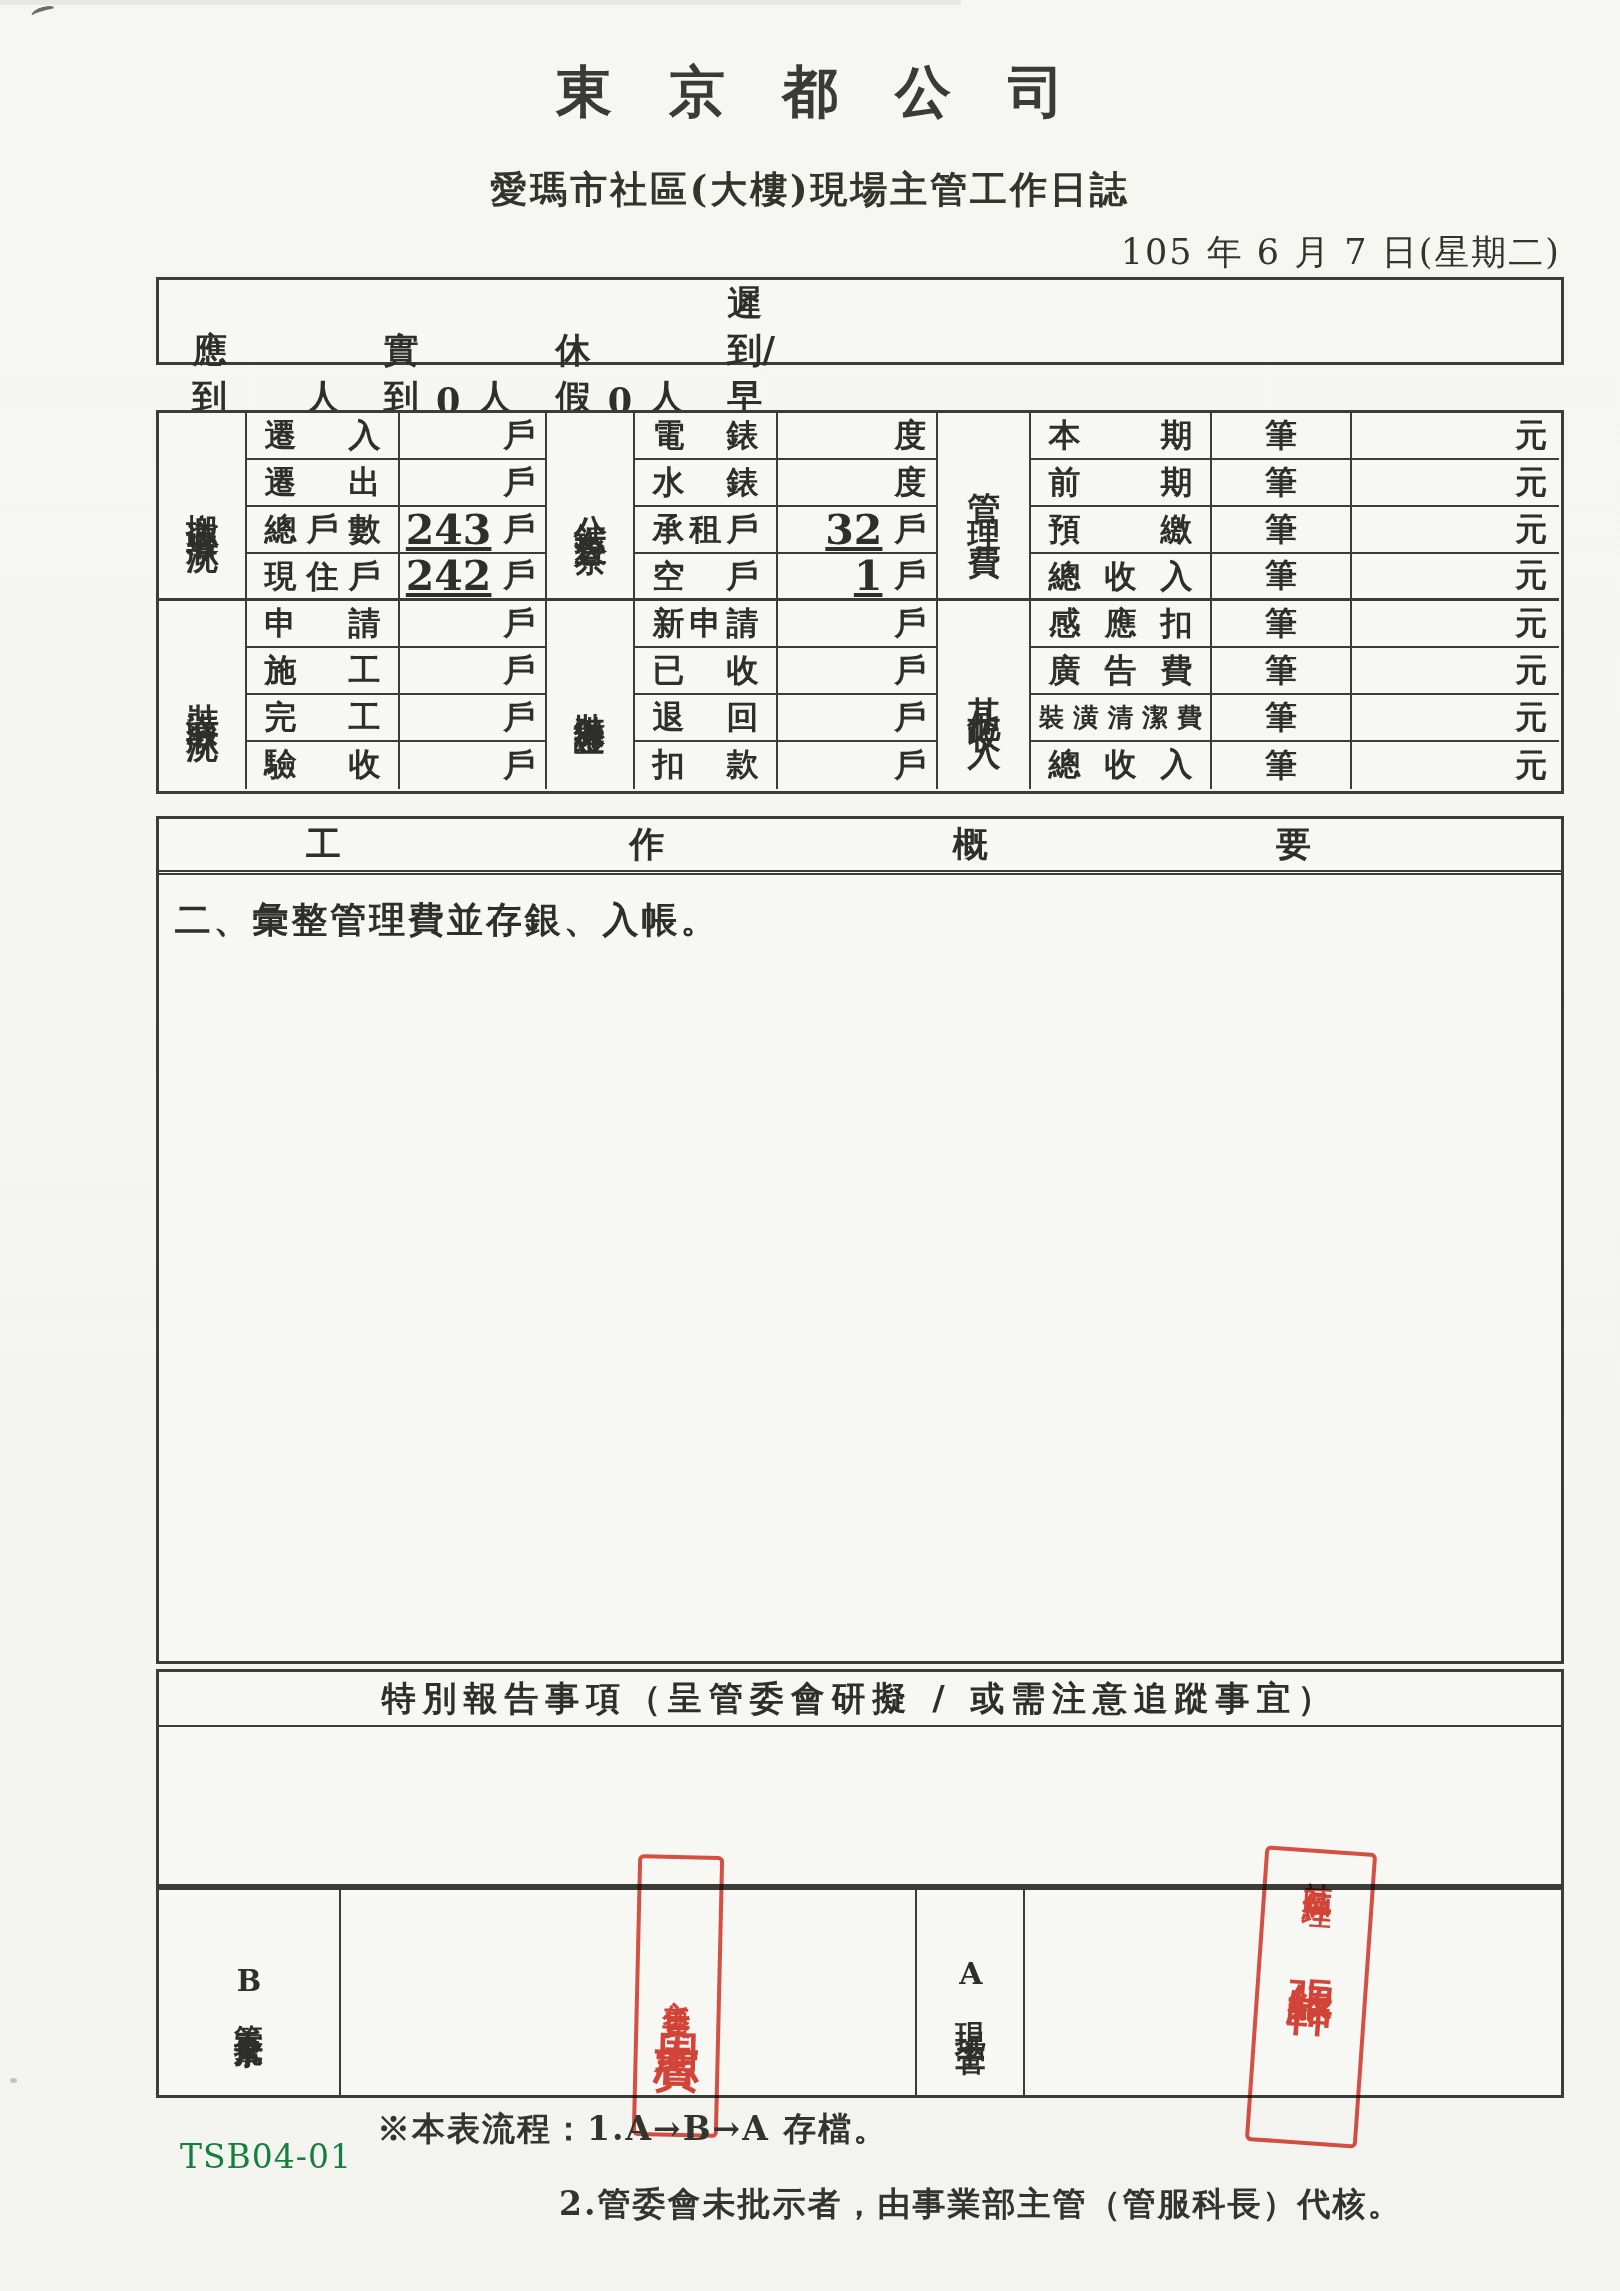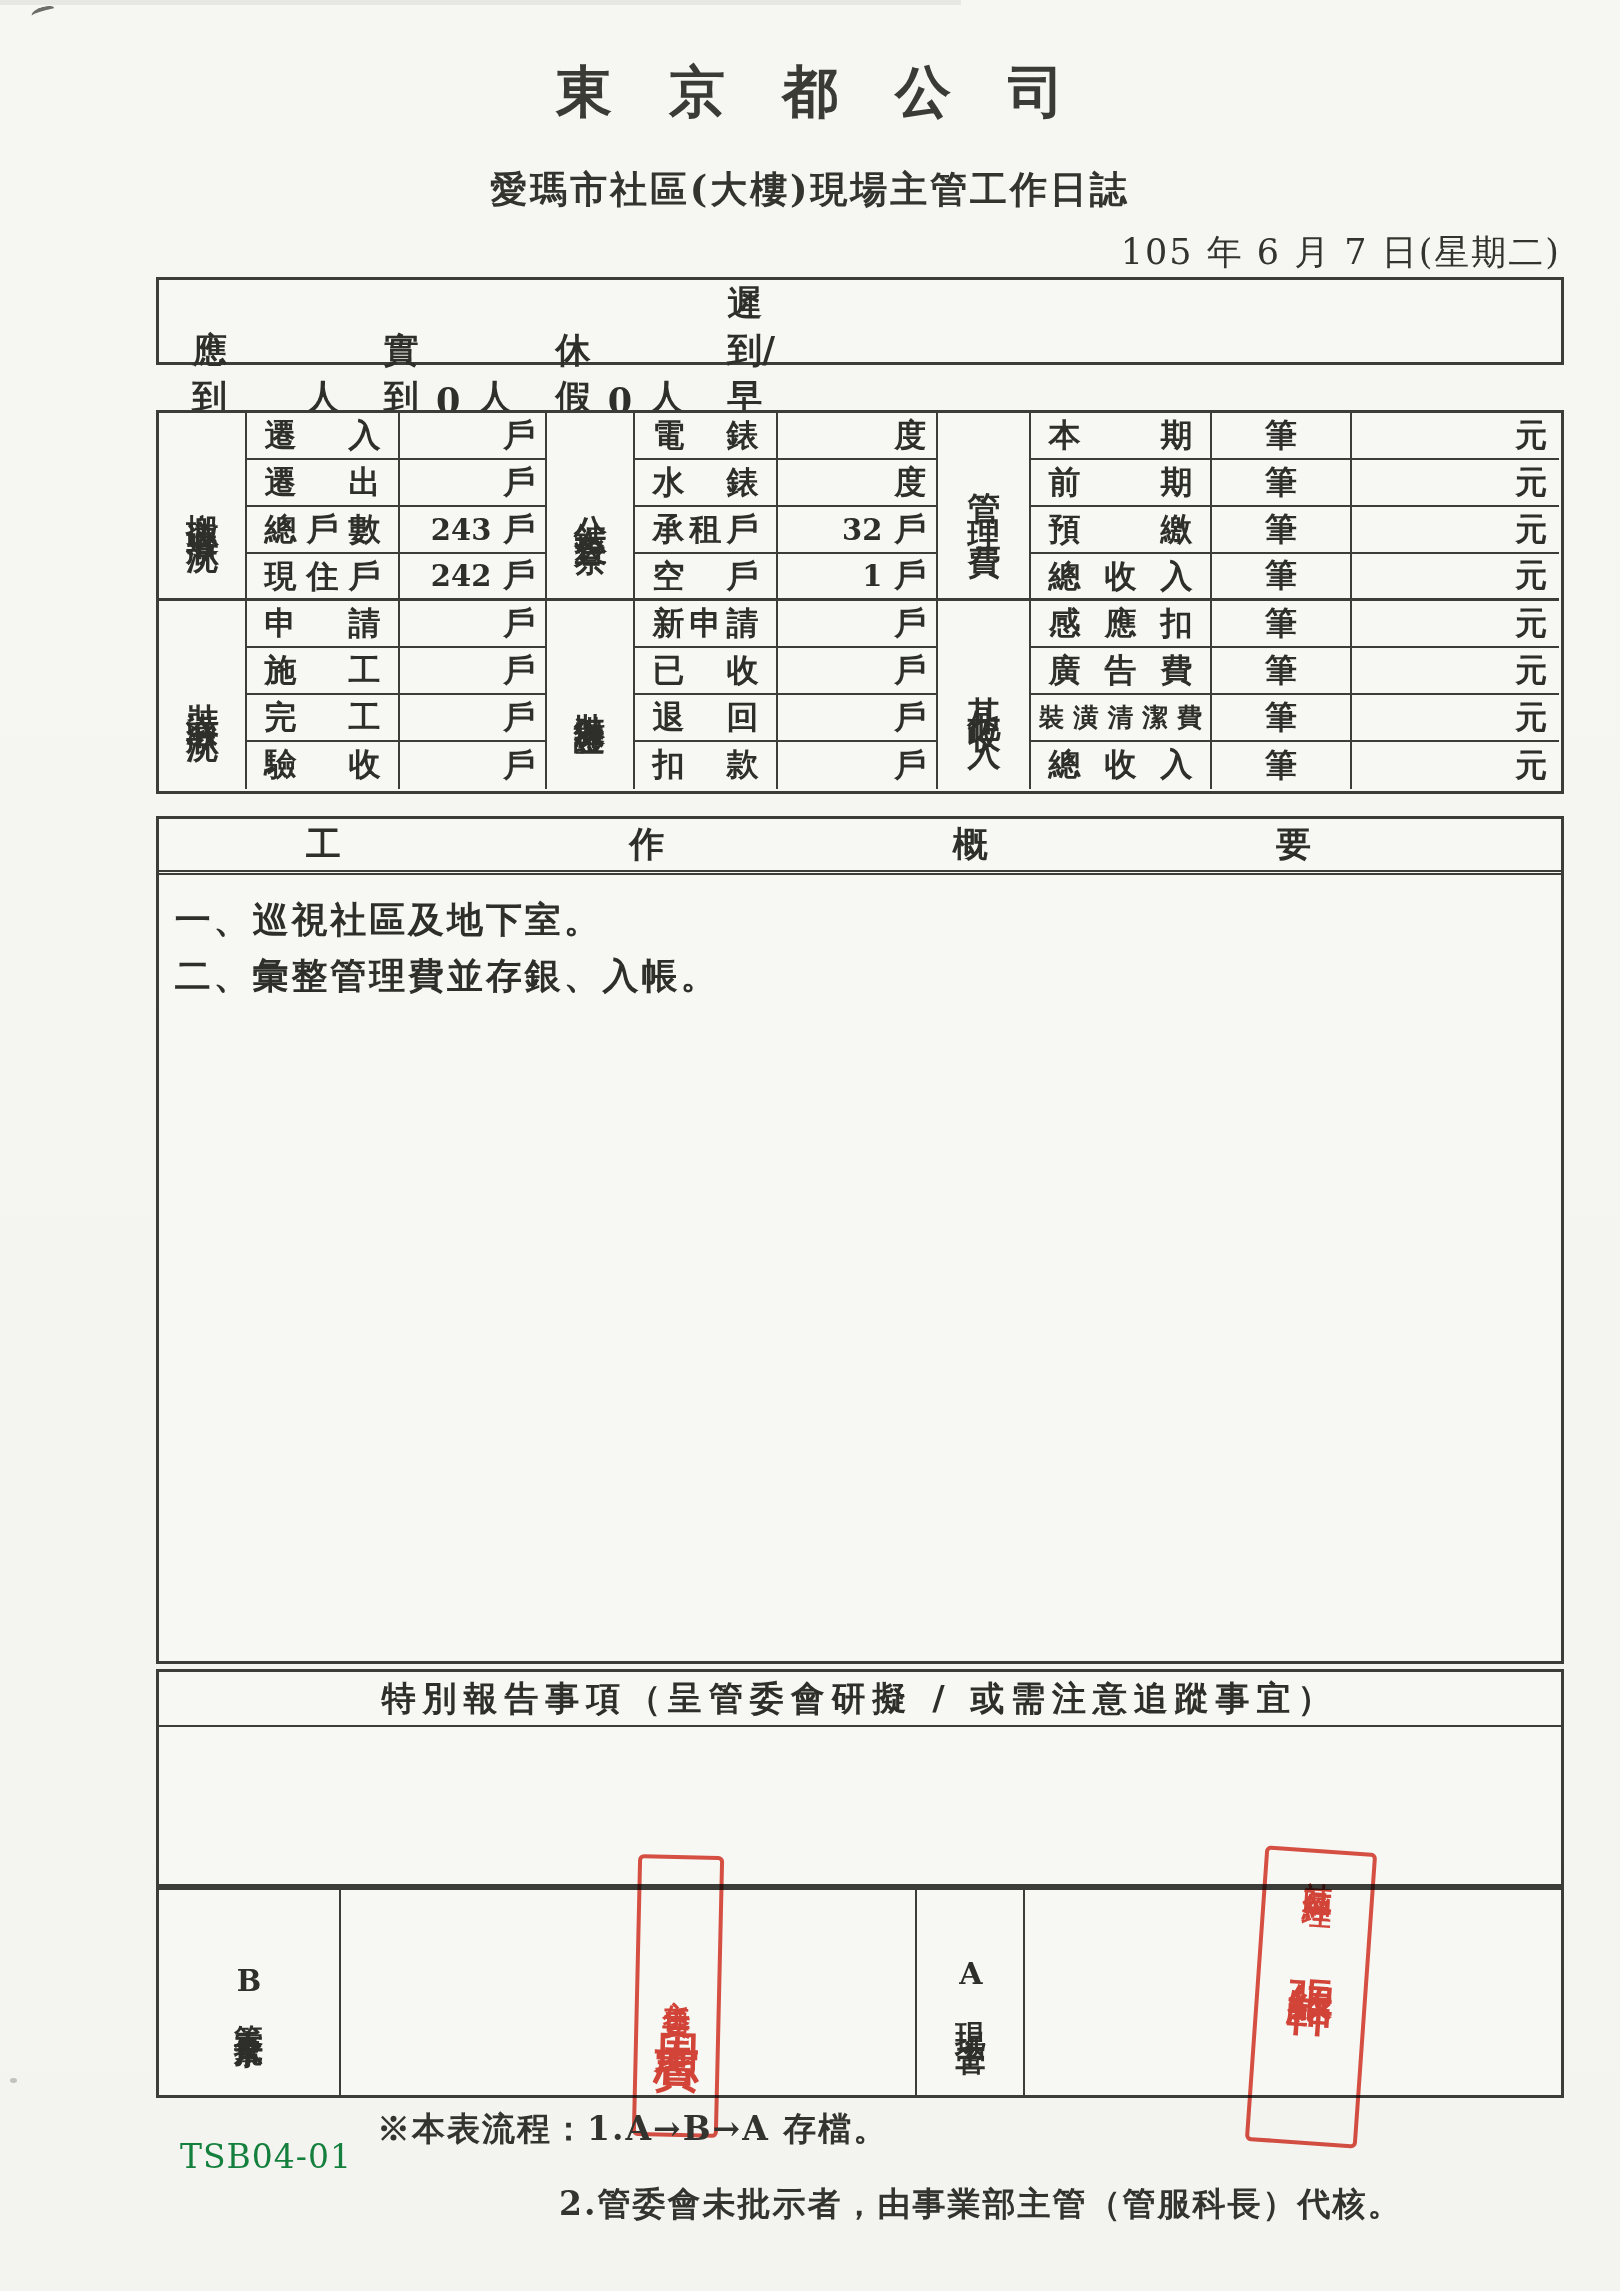--- a/index.html
+++ b/index.html
@@ -35,21 +35,21 @@
     font-size:32px;font-weight:600;overflow:hidden;}
   .no-r{border-right:none;} .no-b{border-bottom:none;} .thick-b{border-bottom-width:3.4px;}
   .vhead{display:flex;align-items:center;justify-content:center;}
   .vhead span{writing-mode:vertical-rl;text-orientation:upright;letter-spacing:8.8px;font-size:33px;}
   .vhead.loose span{letter-spacing:26.5px;}
   .vhead.semi span{letter-spacing:12.7px;}
   .vhead.tight span{letter-spacing:2.9px;font-size:31px;}
   .lbl{display:block;text-align:justify;text-align-last:justify;padding:0 17.6px;line-height:45px;}
   .lbl.small{font-size:25.5px;padding:0 7.8px;letter-spacing:0;}
   .val{display:flex;align-items:center;justify-content:flex-end;padding-right:9.8px;}
-  .val .num{margin-right:11.8px;font-size:29px;font-weight:600;}
+  .val .num{margin-right:11.8px;font-size:41px;font-weight:600;text-decoration:underline;}
   .unitc{display:flex;align-items:center;justify-content:center;}
   .unitr{display:flex;align-items:center;justify-content:flex-end;padding-right:11.8px;}
   
   .work{top:816px;left:156px;width:1408px;height:848px;border:3.9px solid #3c3c39;background:#f7f7f4;}
   .work-head{height:51px;border-bottom:5.9px double #3c3c39;display:flex;align-items:center;
     justify-content:space-between;padding:0 250px 0 147px;font-size:35px;font-weight:600;}
   .work-body{padding:15.7px 19.6px 0 15.7px;}
   .work-item{font-size:36px;font-weight:600;letter-spacing:2.9px;line-height:56px;white-space:nowrap;}
   
   .special{top:1669px;left:156px;width:1408px;height:218px;border:3.4px solid #3c3c39;background:#f7f7f4;}
@@ -331,21 +331,20 @@
 </div>
 
 <div class="abs work">
   <div class="work-head">
     <span>工</span>
     <span>作</span>
     <span>概</span>
     <span>要</span>
   </div>
   <div class="work-body">
-    <div class="work-item">一、巡視社區及地下室。</div>
     <div class="work-item">二、彙整管理費並存銀、入帳。</div>
   </div>
 </div>
 
 <div class="abs special">
   <div class="special-head">特別報告事項（呈管委會研擬 / 或需注意追蹤事宜）</div>
   <div></div>
 </div>
 
 <div class="abs sig">

